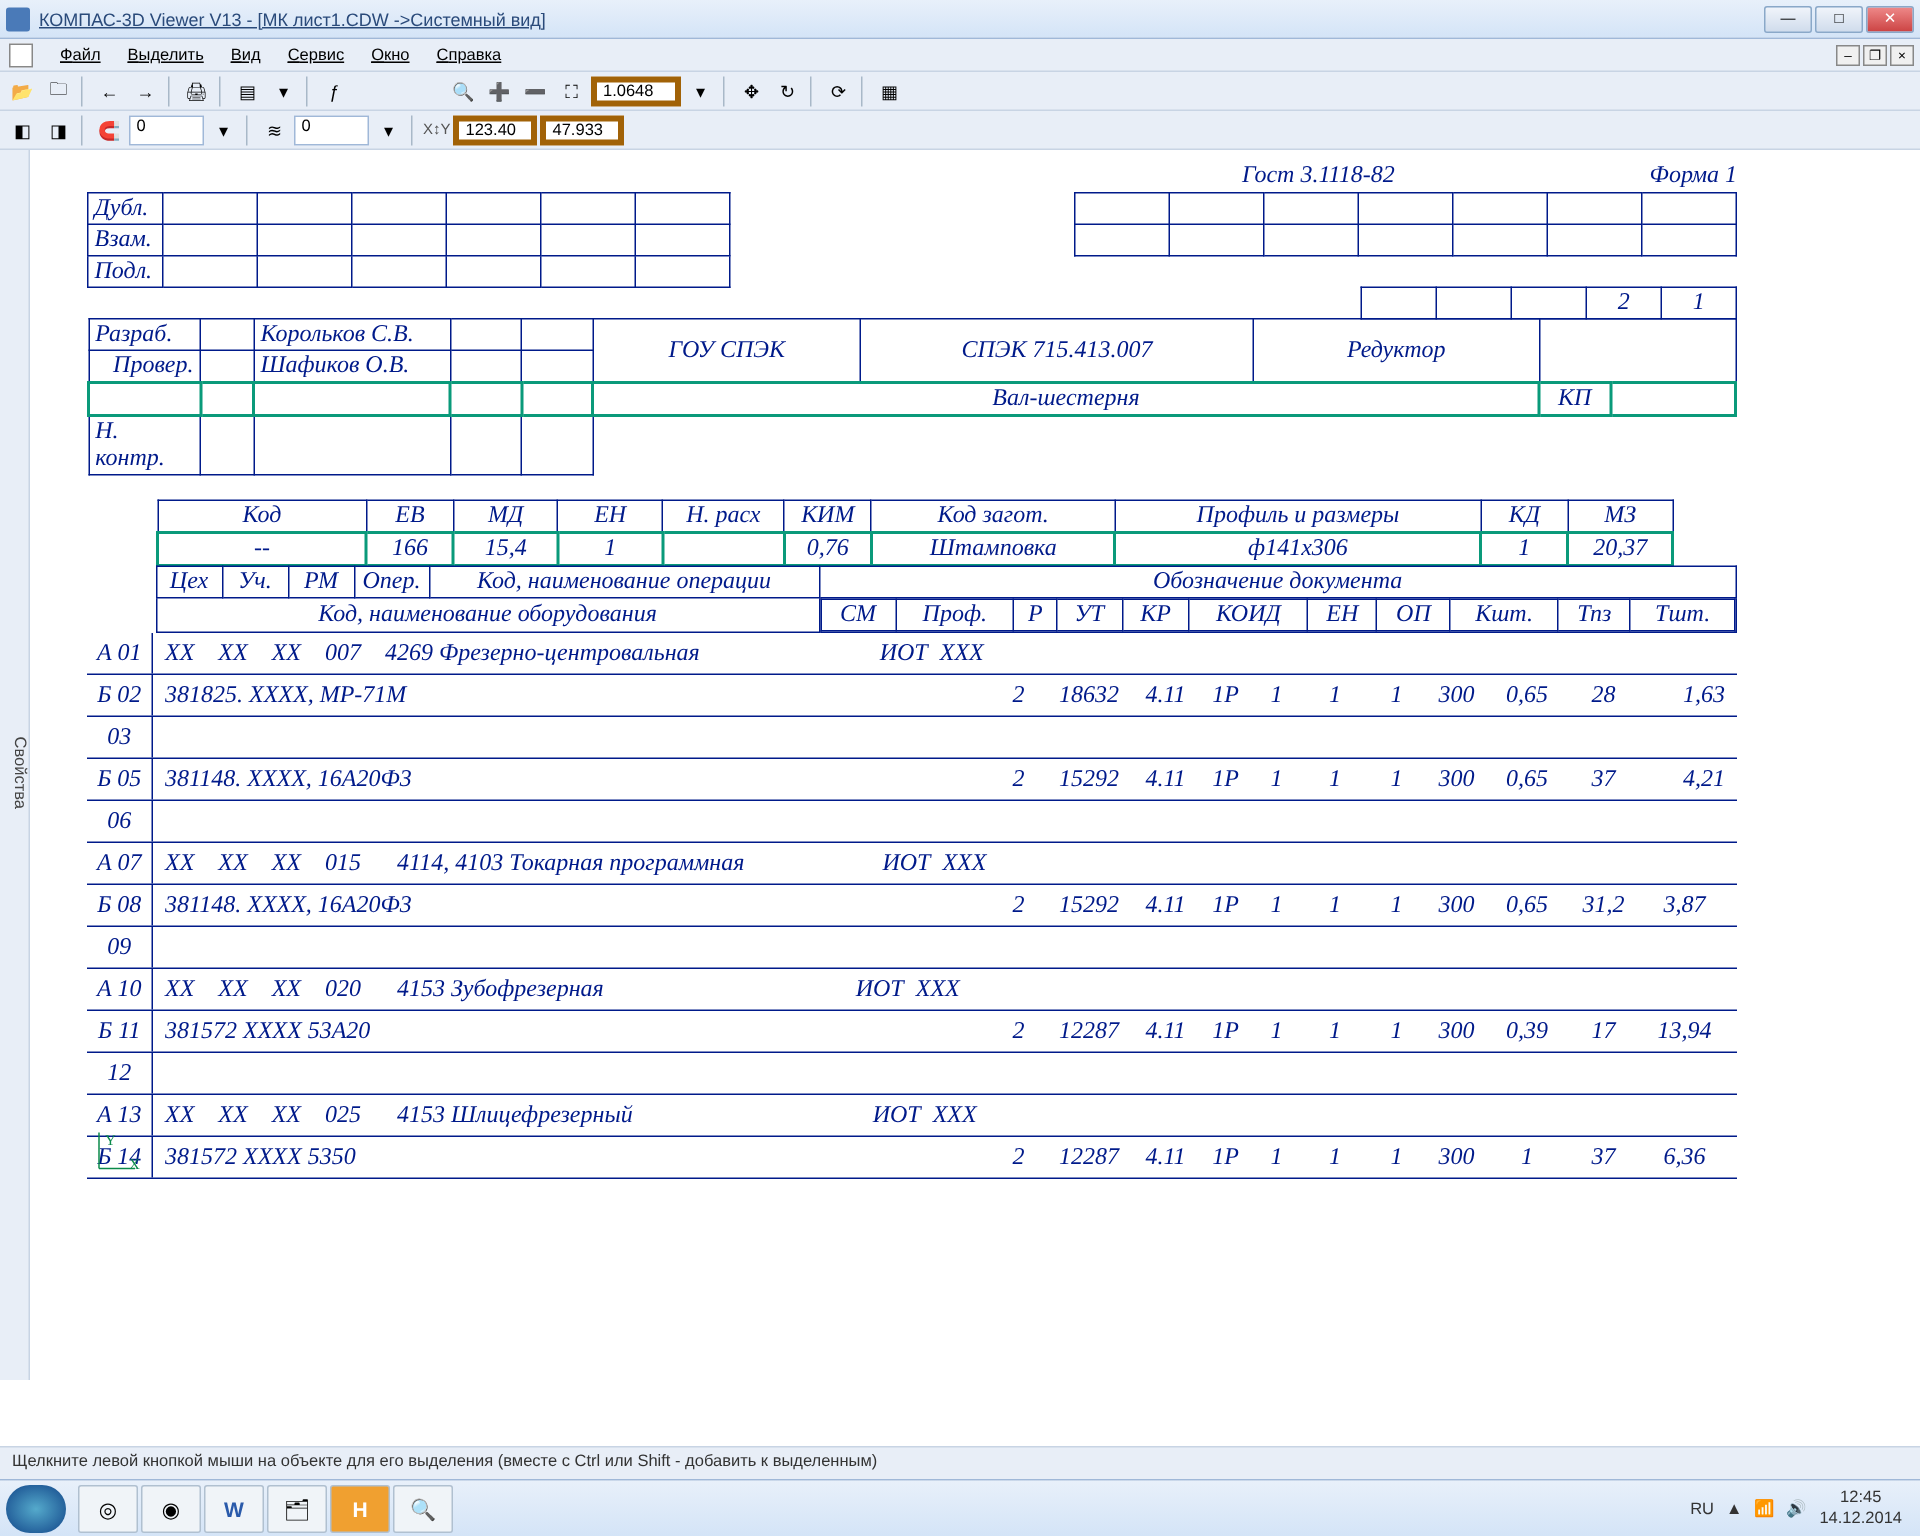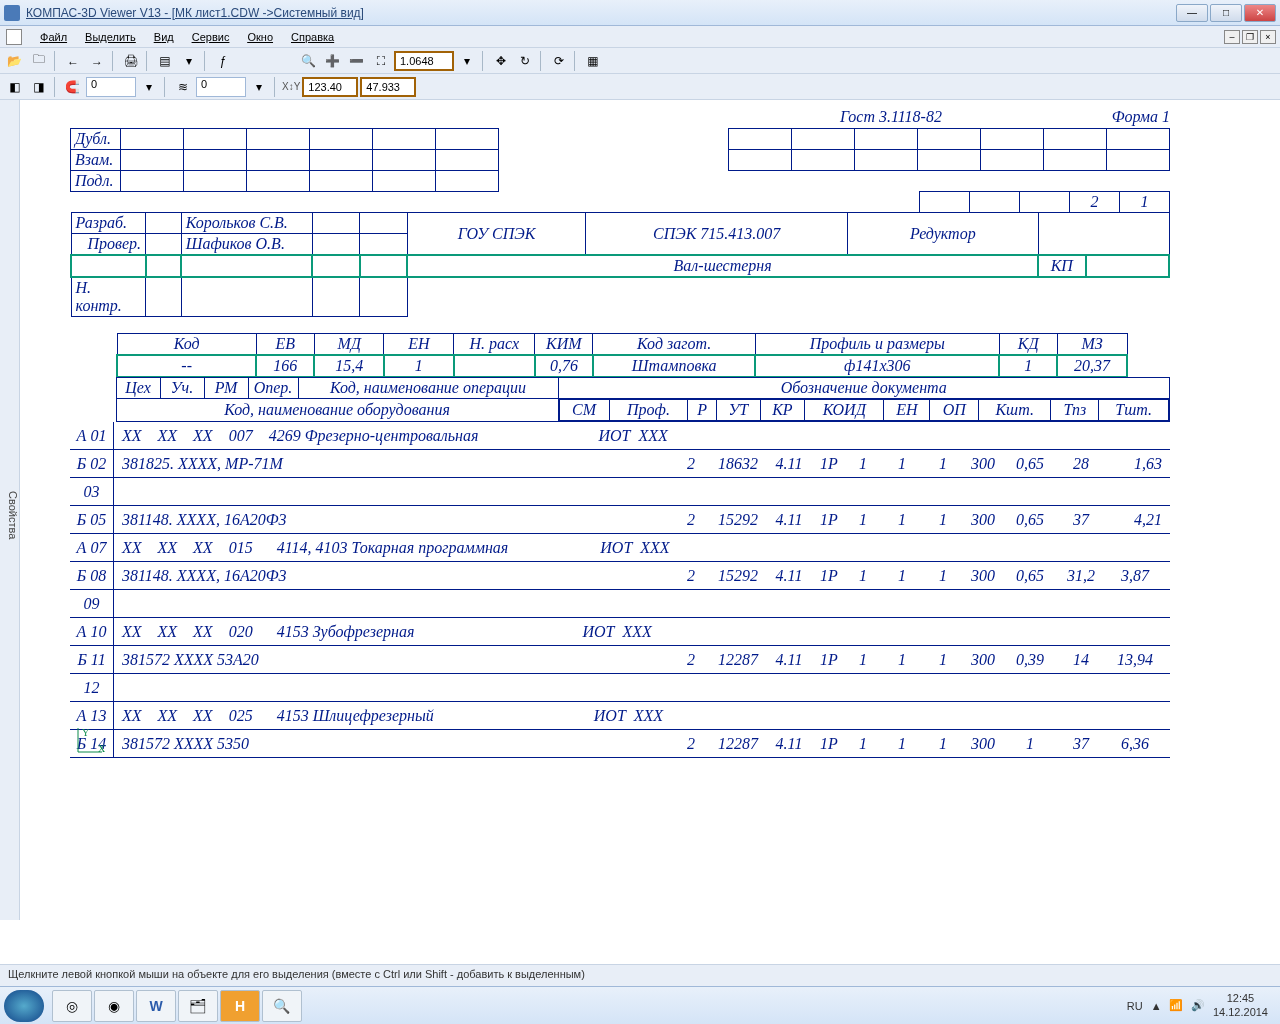--- a/index.html
+++ b/index.html
@@ -18,29 +18,29 @@
 .menubar .micon { width:16px; height:16px; background:#fff; border:1px solid #888; margin-right:8px; }
 .menuitem { padding:2px 8px; cursor:pointer; text-decoration:underline; }
 .menuitem:first-letter { text-decoration:underline; }
 .mdi-btns { position:absolute; right:4px; display:flex; gap:2px; }
 .mdi-btn { width:16px; height:14px; border:1px solid #888; background:#f0f0f0; font-size:9px; text-align:center; line-height:12px; cursor:pointer; }
 
 
 .toolbar { background:#e8eef7; height:26px; display:flex; align-items:center; padding:0 4px; gap:2px; border-bottom:1px solid #c8d4e4; }
 .tbtn { width:22px; height:22px; border:1px solid transparent; border-radius:2px; display:flex; align-items:center; justify-content:center; cursor:pointer; font-size:12px; }
 .tsep { width:4px; height:20px; border-left:1px solid #a8b8c8; margin:0 2px; }
-.tinput { height:20px; border:2px solid #a16207; background:#fff; padding:0 4px; font-size:11px; }
+.tinput { height:20px; border:4px solid #a16207; background:#fff; padding:0 4px; font-size:11px; }
 .tcombo { height:20px; border:1px solid #a0b8d8; background:#fff; padding:0 16px 0 4px; position:relative; min-width:50px; }
 
 
 .sidepanel { position:absolute; left:0; top:100px; width:20px; height:820px; background:#e8eef7; border-right:1px solid #c8d4e4; writing-mode:vertical-rl; text-align:center; padding-top:10px; font-size:11px; color:#444; }
 
 
 .canvas { position:absolute; left:22px; top:100px; right:2px; bottom:62px; background:#fff; overflow:hidden; }
-.drawing { position:absolute; left:48px; top:8px; width:1100px; font-family:'Times New Roman',serif; font-style:italic; font-size:16px; color:#001a8a; }
+.drawing { position:absolute; left:36px; top:8px; width:1100px; font-family:'Times New Roman',serif; font-style:italic; font-size:16px; color:#001a8a; }
 .drawing table { border-collapse:collapse; }
 
 
 .hdr-top { display:flex; justify-content:space-between; margin-bottom:2px; padding-left:770px; }
 .maintbl { width:100%; }
 .maintbl td, .maintbl th { border:1.5px solid #001a8a; padding:1px 4px; text-align:center; height:18px; font-weight:normal; }
 .greenborder td { border:2px solid #0a9a7a;margin-top:28px; }
 .row-line { border-bottom:1px solid #001a8a; height:28px; display:flex; align-items:center; }
 .row-line .rlabel { width:44px; text-align:center; border-right:1px solid #001a8a; height:100%; display:flex; align-items:center; justify-content:center; }
 .row-line .rcontent { flex:1; padding:0 8px; display:flex; gap:14px; }
@@ -363,20 +363,26 @@
               <span style="width:48px;text-align:center">1</span>
               <span style="width:34px;text-align:center">1</span>
               <span style="width:46px;text-align:center">300</span>
               <span style="width:48px;text-align:center">0,65</span>
               <span style="width:54px;text-align:center">37</span>
               <span style="width:54px;text-align:right">4,21</span>
             </div>
           </div>
   </div>
         <div class="row-line">
+    <div class="rlabel">06</div>
+    <div class="rcontent">
+            <span style="white-space:pre"></span>
+          </div>
+  </div>
+        <div class="row-line">
     <div class="rlabel">А 07</div>
     <div class="rcontent">
             <span style="white-space:pre">ХХ    ХХ    ХХ    015      4114, 4103 Токарная программная                       ИОТ  ХХХ</span>
           </div>
   </div>
         <div class="row-line">
     <div class="rlabel">Б 08</div>
     <div class="rcontent">
             <span style="white-space:pre">381148. ХХХХ, 16А20Ф3</span>
             <div style="margin-left:auto;display:flex">
@@ -413,21 +419,21 @@
             <div style="margin-left:auto;display:flex">
               <span style="width:34px;text-align:center">2</span>
               <span style="width:60px;text-align:center">12287</span>
               <span style="width:42px;text-align:center">4.11</span>
               <span style="width:38px;text-align:center">1Р</span>
               <span style="width:30px;text-align:center">1</span>
               <span style="width:48px;text-align:center">1</span>
               <span style="width:34px;text-align:center">1</span>
               <span style="width:46px;text-align:center">300</span>
               <span style="width:48px;text-align:center">0,39</span>
-              <span style="width:54px;text-align:center">14</span>
+              <span style="width:54px;text-align:center">17</span>
               <span style="width:54px;text-align:center">13,94</span>
             </div>
           </div>
   </div>
         <div class="row-line">
     <div class="rlabel">12</div>
     <div class="rcontent">
             <span style="white-space:pre"></span>
           </div>
   </div>

